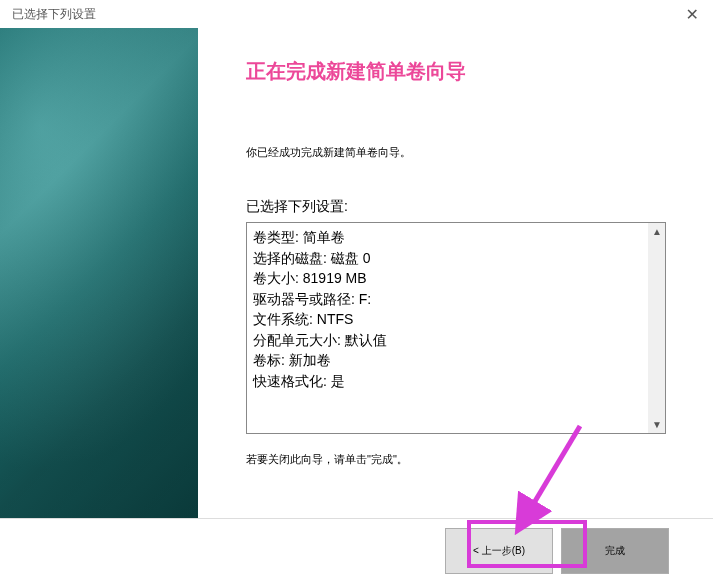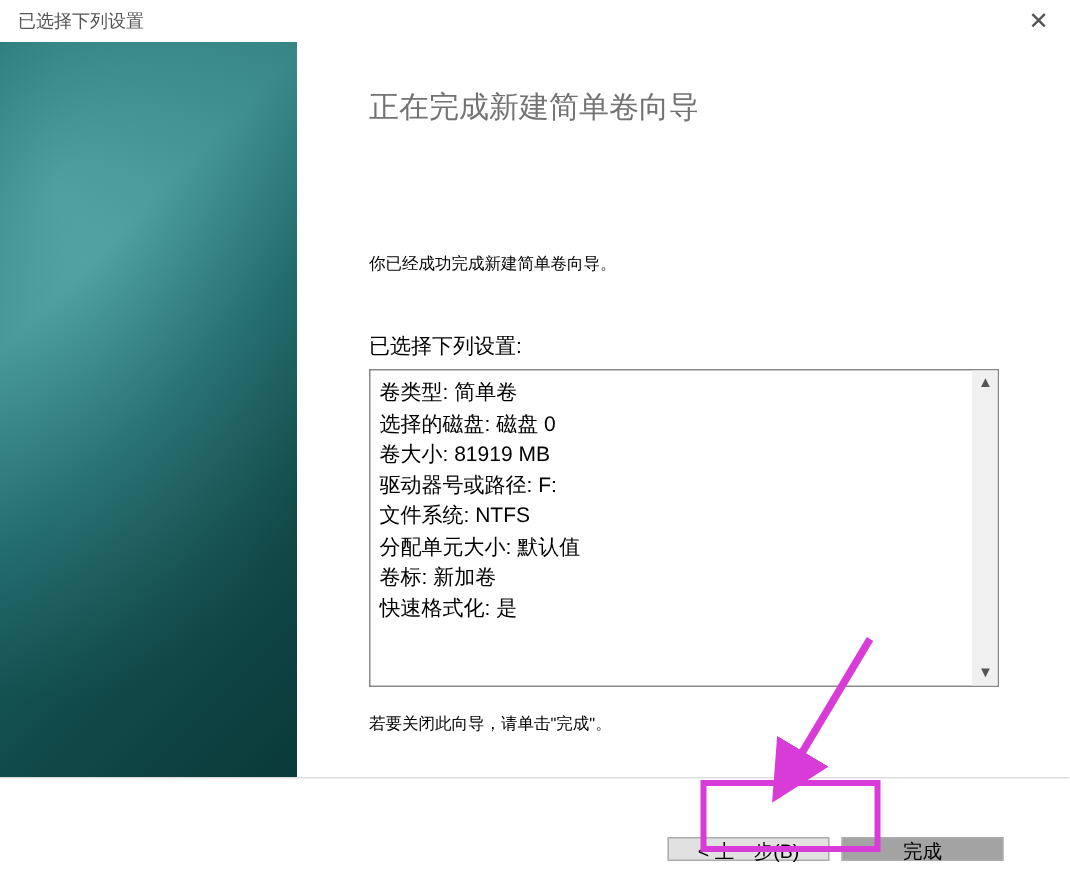--- a/index.html
+++ b/index.html
@@ -48,23 +48,23 @@
       position: absolute;
       top: 0; left: 0; right: 0; bottom: 0;
       background: radial-gradient(ellipse 160% 100% at 20% 20%, rgba(255,255,255,0.15), rgba(0,0,0,0.2) 70%);
     }
     .content-panel {
       flex: 1;
       padding: 30px 34px 20px 48px;
     }
     .wiz-title {
       font-size: 20px;
-      font-weight: 400;
-      color: #737373;
-      margin-bottom: 84px;
+      font-weight: 700;
+      color: #ec4899;
+      margin-bottom: 60px;
     }
     .wiz-text {
       font-size: 11px;
       color: #000;
       margin-bottom: 38px;
       line-height: 1.4;
     }
     .wiz-text.bottom {
       margin-top: 18px;
       margin-bottom: 0;
@@ -110,24 +110,24 @@
     .button-row {
       position: absolute;
       bottom: 14px;
       right: 24px;
       display: flex;
       gap: 8px;
       align-items: center;
     }
     .btn {
       min-width: 108px;
-      height: 16px;
+      height: 46px;
       border: 1px solid #adadad;
       background: #e1e1e1;
-      font-size: 13px;
+      font-size: 10px;
       font-family: inherit;
       color: #000;
       cursor: default;
     }
     .btn.finish {
       background: #a3a3a3;
     }
     .highlight-box {
       position: absolute;
       border: 4px solid #d83bd8;

